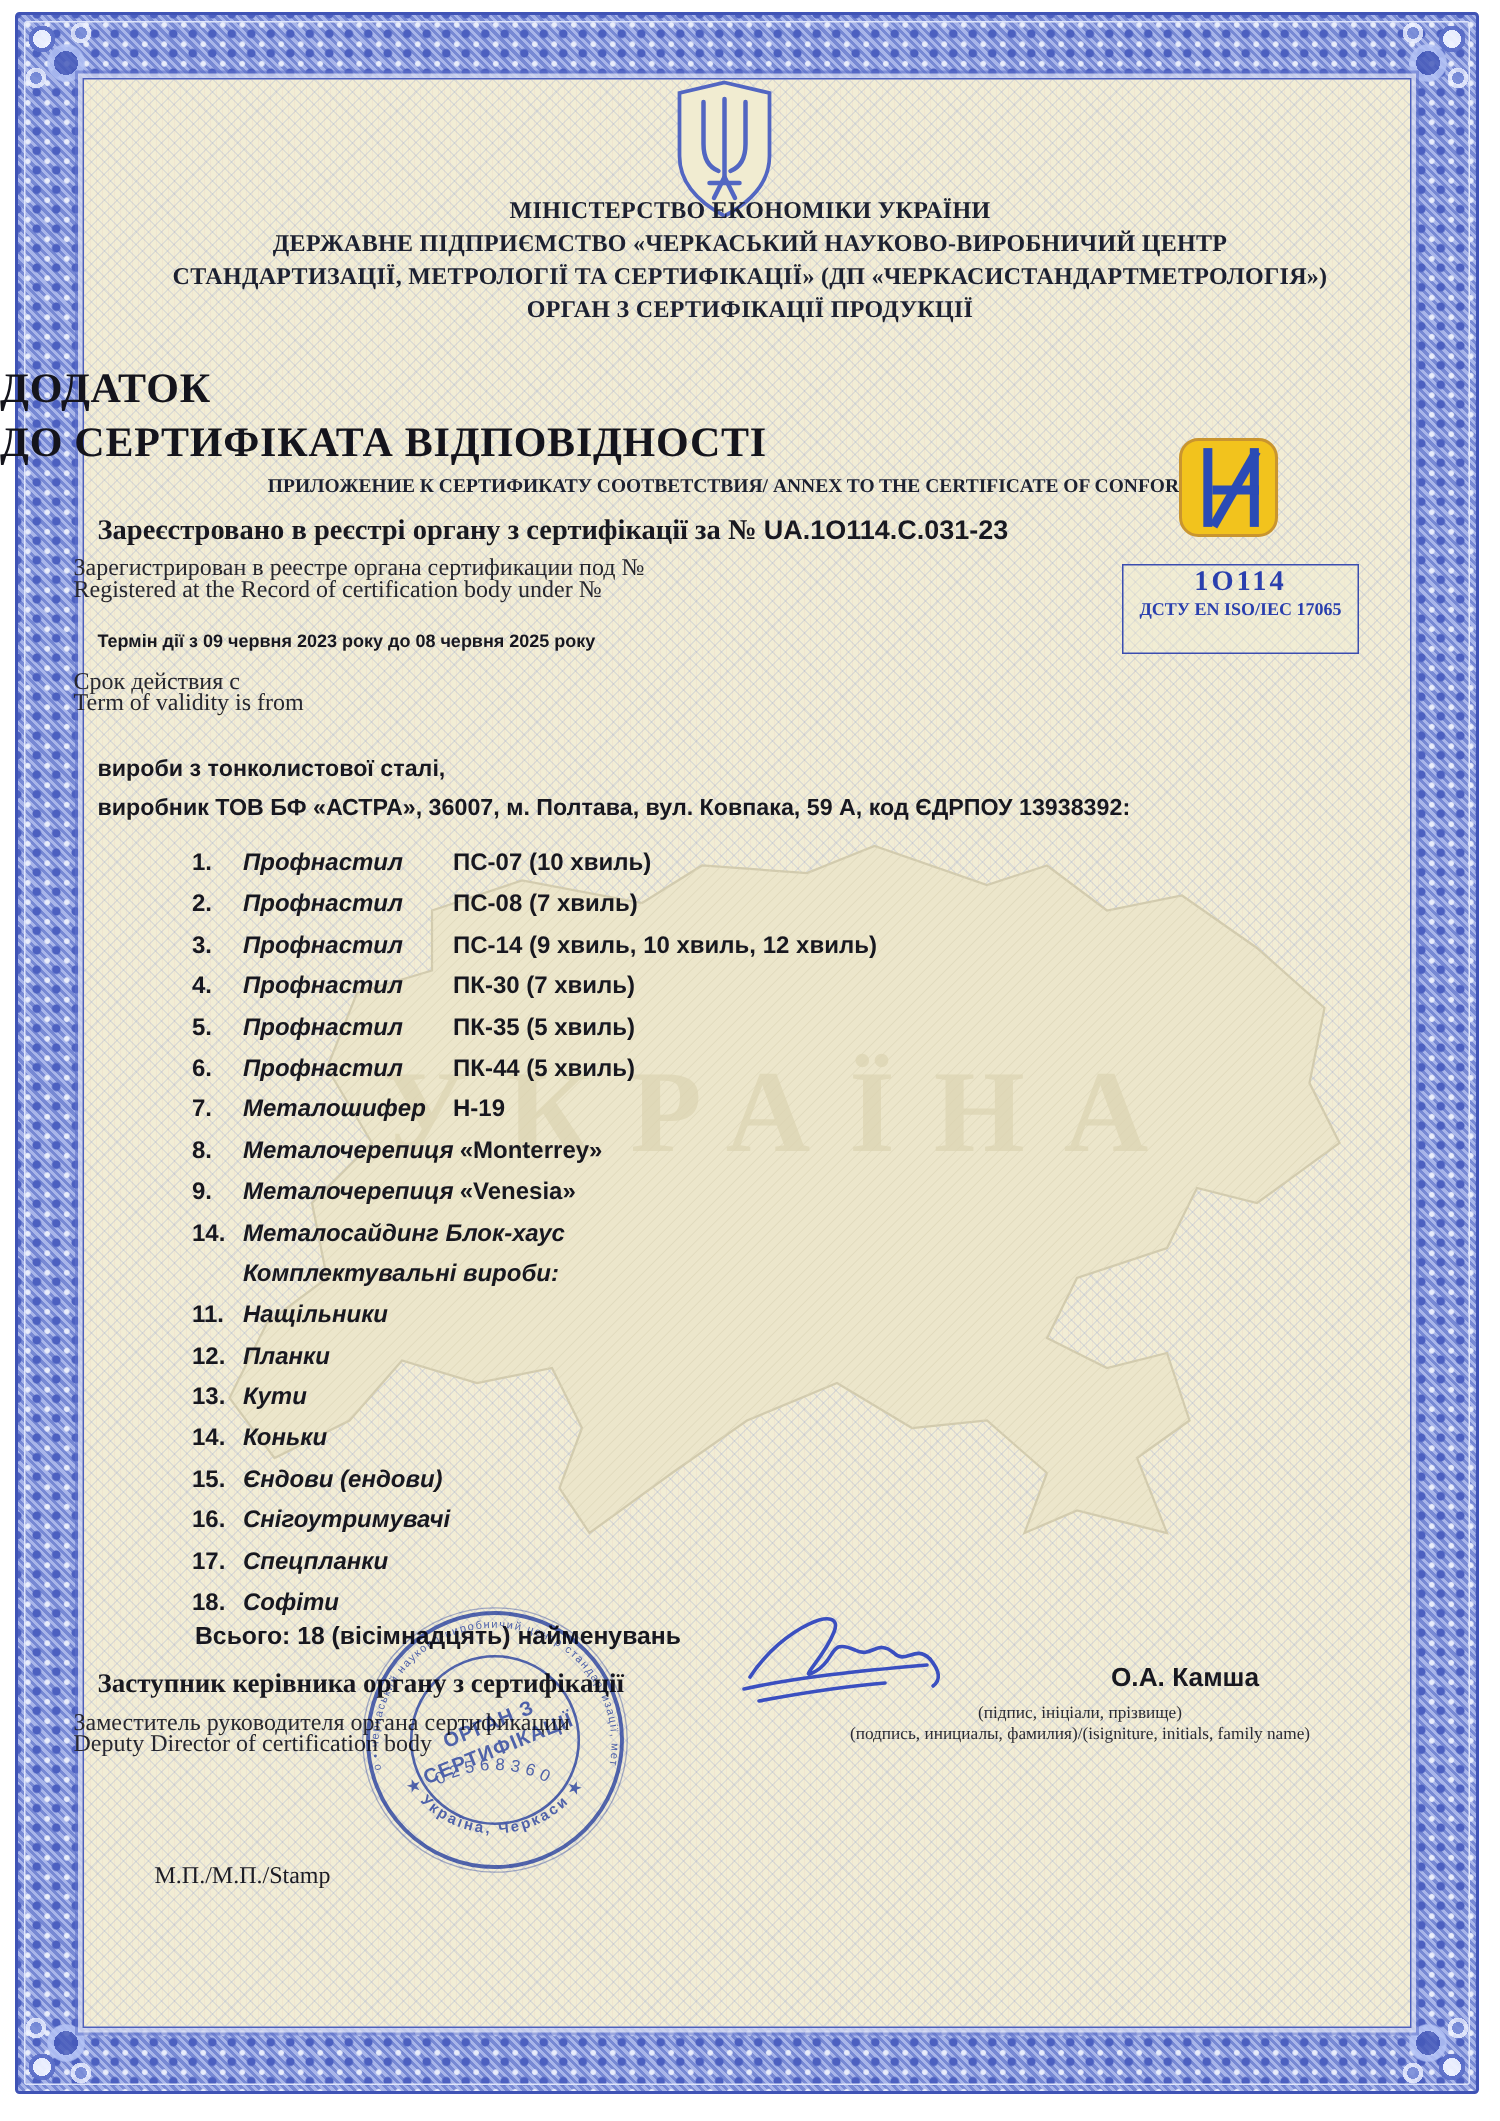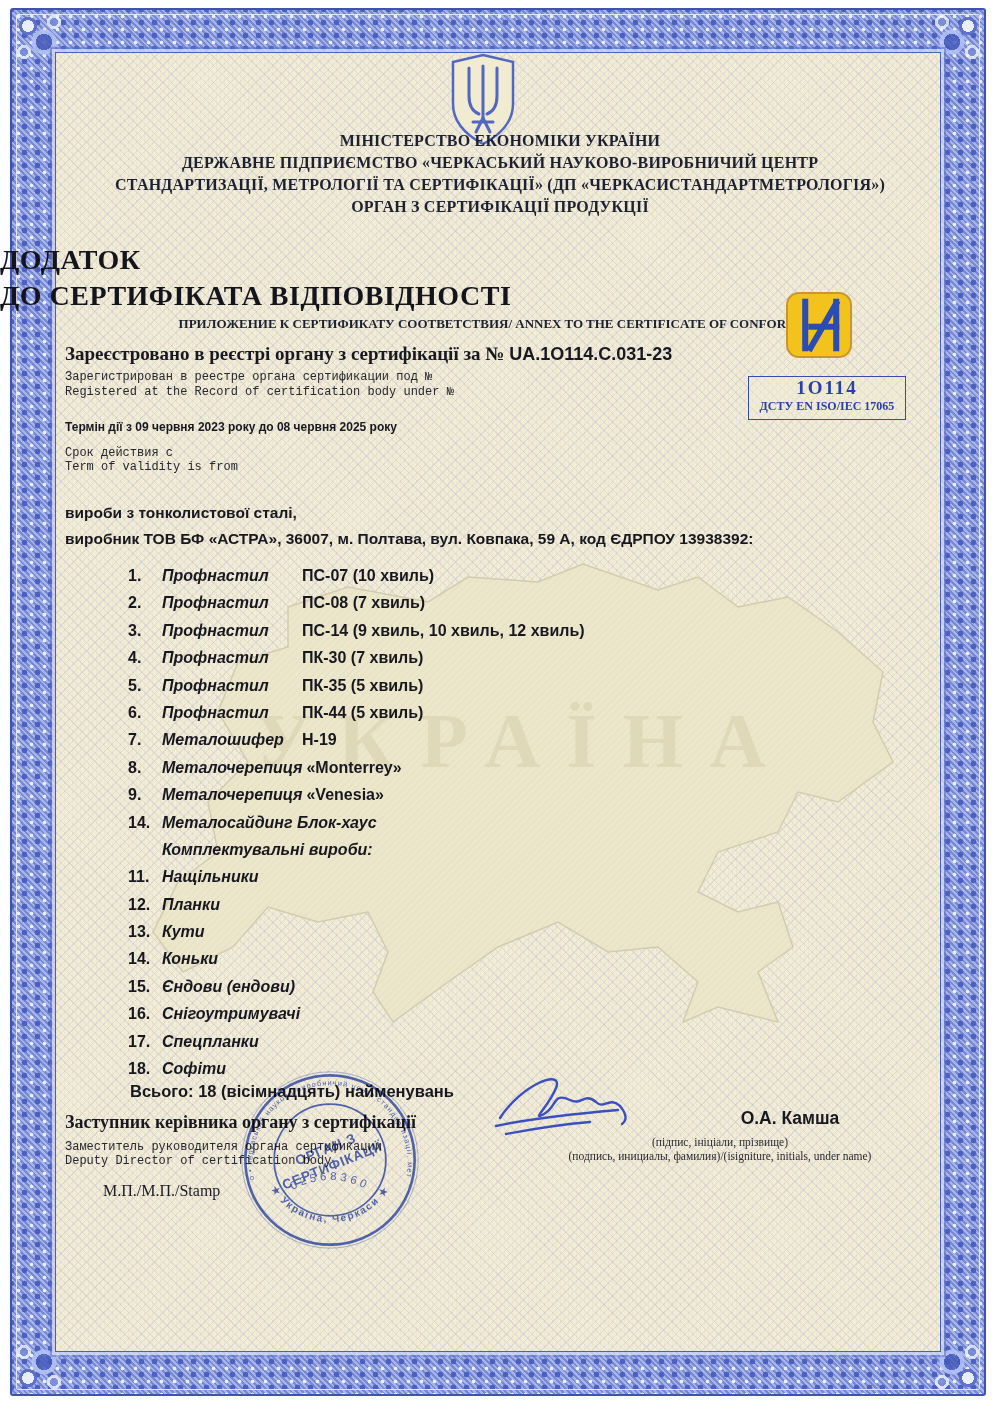--- a/index.html
+++ b/index.html
@@ -42,42 +42,42 @@
 
   .layer{position:absolute;inset:0;z-index:5;}
   .abs{position:absolute;}
 
   
   .hdr{width:100%;text-align:center;font-weight:bold;font-size:16px;letter-spacing:.2px;color:#1c2030;}
   .title-main{width:100%;text-align:left;font-weight:bold;font-size:28px;letter-spacing:.5px;color:#14141c;}
   .title-tri{width:100%;text-align:center;font-weight:bold;font-size:13px;color:#1c2030;}
   .reg-line{left:65px;font-size:19px;font-weight:bold;color:#181820;}
   .reg-line .num{font-family:"Liberation Sans",sans-serif;font-size:18px;}
-  .cap{left:65px;font-size:12px;color:#26262e;font-family:Liberation Mono, monospace;}
+  .cap{left:49px;font-size:16px;color:#26262e;}
   .sansb{font-family:"Liberation Sans",sans-serif;font-weight:bold;color:#17171f;}
   .validity{left:65px;font-size:12px;}
   .intro{left:65px;font-size:15.5px;}
 
   .items{left:128px;top:567px;width:640px;}
   .item-row{height:27.4px;font:bold 16px "Liberation Sans",sans-serif;color:#17171f;white-space:nowrap;}
   .item-num{display:inline-block;width:34px;}
   .item-label{display:inline-block;min-width:136px;font-style:italic;}
   .item-detail{display:inline-block;margin-left:4px;}
   .subhead .item-num{width:34px;}
 
   .total{left:130px;top:1082px;font-size:16.5px;}
 
   .dep-title{left:65px;top:1112px;font-size:18px;font-weight:bold;color:#181820;}
-  .stamp-note{left:103px;top:1182px;font-size:16px;color:#1b1b24;}
+  .stamp-note{left:103px;top:1242px;font-size:16px;color:#1b1b24;}
   .sig-name{left:700px;top:1108px;width:180px;text-align:center;font-size:17.5px;}
   .sig-caps{left:520px;width:400px;text-align:center;font-size:11.5px;color:#2a2a33;}
 
   .mark-logo{left:786px;top:292px;width:66px;height:66px;background:#f2c31d;border:2px solid #c9952f;
     border-radius:13px;box-sizing:border-box;}
-  .mark-box{left:748px;top:376px;width:158px;height:44px;border:1.5px solid #3a4cb0;
+  .mark-box{left:748px;top:376px;width:158px;height:60px;border:1.5px solid #3a4cb0;
     box-sizing:border-box;text-align:center;color:#2a3fae;background:rgba(242,237,213,.35);}
   .mark-code{font-weight:bold;font-size:19px;letter-spacing:2px;line-height:22px;}
   .mark-std{font-weight:bold;font-size:12px;line-height:15px;}
 
   .trident{left:447px;top:52px;width:72px;height:96px;}
   .stamp{left:234px;top:1064px;width:192px;height:192px;z-index:7;mix-blend-mode:multiply;opacity:.88;}
   .signature{left:492px;top:1066px;width:205px;height:84px;z-index:6;}
 </style>
 </head>
 <body>
@@ -177,21 +177,21 @@
 
     <div class="abs total sansb">Всього: 18 (вісімнадцять) найменувань</div>
 
     <div class="abs dep-title">Заступник керівника органу з сертифікації</div>
     <div class="abs cap" style="top:1140px">Заместитель руководителя органа сертификации</div>
     <div class="abs cap" style="top:1154px">Deputy Director of certification body</div>
     <div class="abs stamp-note">М.П./М.П./Stamp</div>
 
     <div class="abs sig-name sansb">О.А. Камша</div>
     <div class="abs sig-caps" style="top:1136px">(підпис, ініціали, прізвище)</div>
-    <div class="abs sig-caps" style="top:1150px">(подпись, инициалы, фамилия)/(isigniture, initials, under name)</div>
+    <div class="abs sig-caps" style="top:1150px">(подпись, инициалы, фамилия)/(isigniture, initials, family name)</div>
   </div>
 
   <svg class="abs signature" viewBox="0 0 205 84">
     <g fill="none" stroke="#3a4fc0" stroke-width="2.4" stroke-linecap="round">
       <path d="M8,52 C30,18 72,2 64,22 C57,40 38,56 52,48 C66,40 60,26 78,34 C90,40 92,26 104,36 C112,44 118,30 128,40"></path>
       <path d="M4,60 C40,52 80,48 126,44"></path>
       <path d="M14,68 C46,62 74,58 98,56"></path>
       <path d="M128,40 Q138,52 130,58"></path>
     </g>
   </svg>

